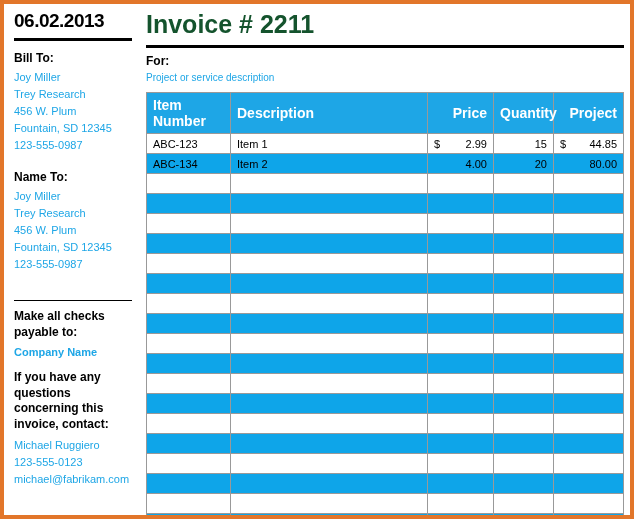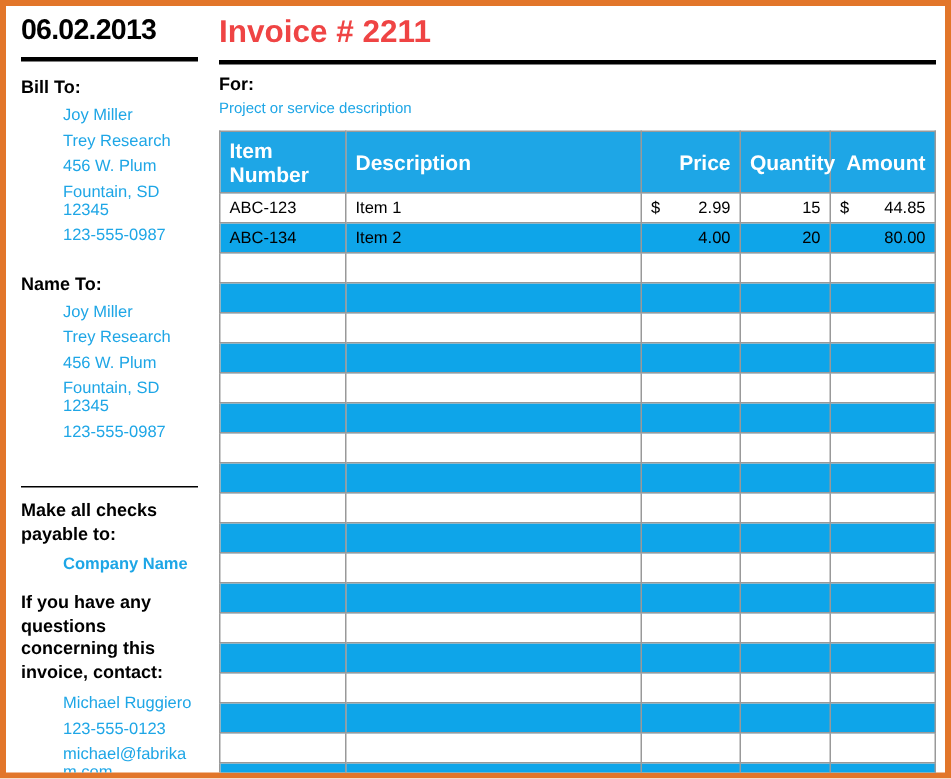--- a/index.html
+++ b/index.html
@@ -50,25 +50,24 @@
     font-weight: bold;
     font-size: 12px;
     color: #000;
     margin-bottom: 6px;
   }
   .blue-line {
     color: #1ea6e6;
     font-size: 11px;
     margin-bottom: 5px;
     word-wrap: break-word;
-    margin-left: 28px;
   }
   .invoice-title {
-    color: #ef4444;
-    font-size: 21px;
+    color: #14532d;
+    font-size: 25px;
     font-weight: bold;
     margin-bottom: 2px;
   }
   .for-label {
     font-size: 12px;
     font-weight: bold;
     margin-bottom: 4px;
   }
   .project-desc {
     color: #1ea6e6;
@@ -158,21 +157,21 @@
           <col class="col-price">
           <col class="col-qty">
           <col class="col-amt">
       </colgroup>
       <thead>
         <tr>
           <th>Item Number</th>
           <th>Description</th>
           <th class="num">Price</th>
           <th class="num">Quantity</th>
-          <th class="num">Amount</th>
+          <th class="num">Project</th>
         </tr>
       </thead>
       <tbody id="items-body">
       <tr>
             <td>ABC-123</td>
             <td>Item 1</td>
             <td class="num"><span class="cur">$</span>2.99</td>
             <td class="num">15</td>
             <td class="num"><span class="cur">$</span>44.85</td>
           </tr>

